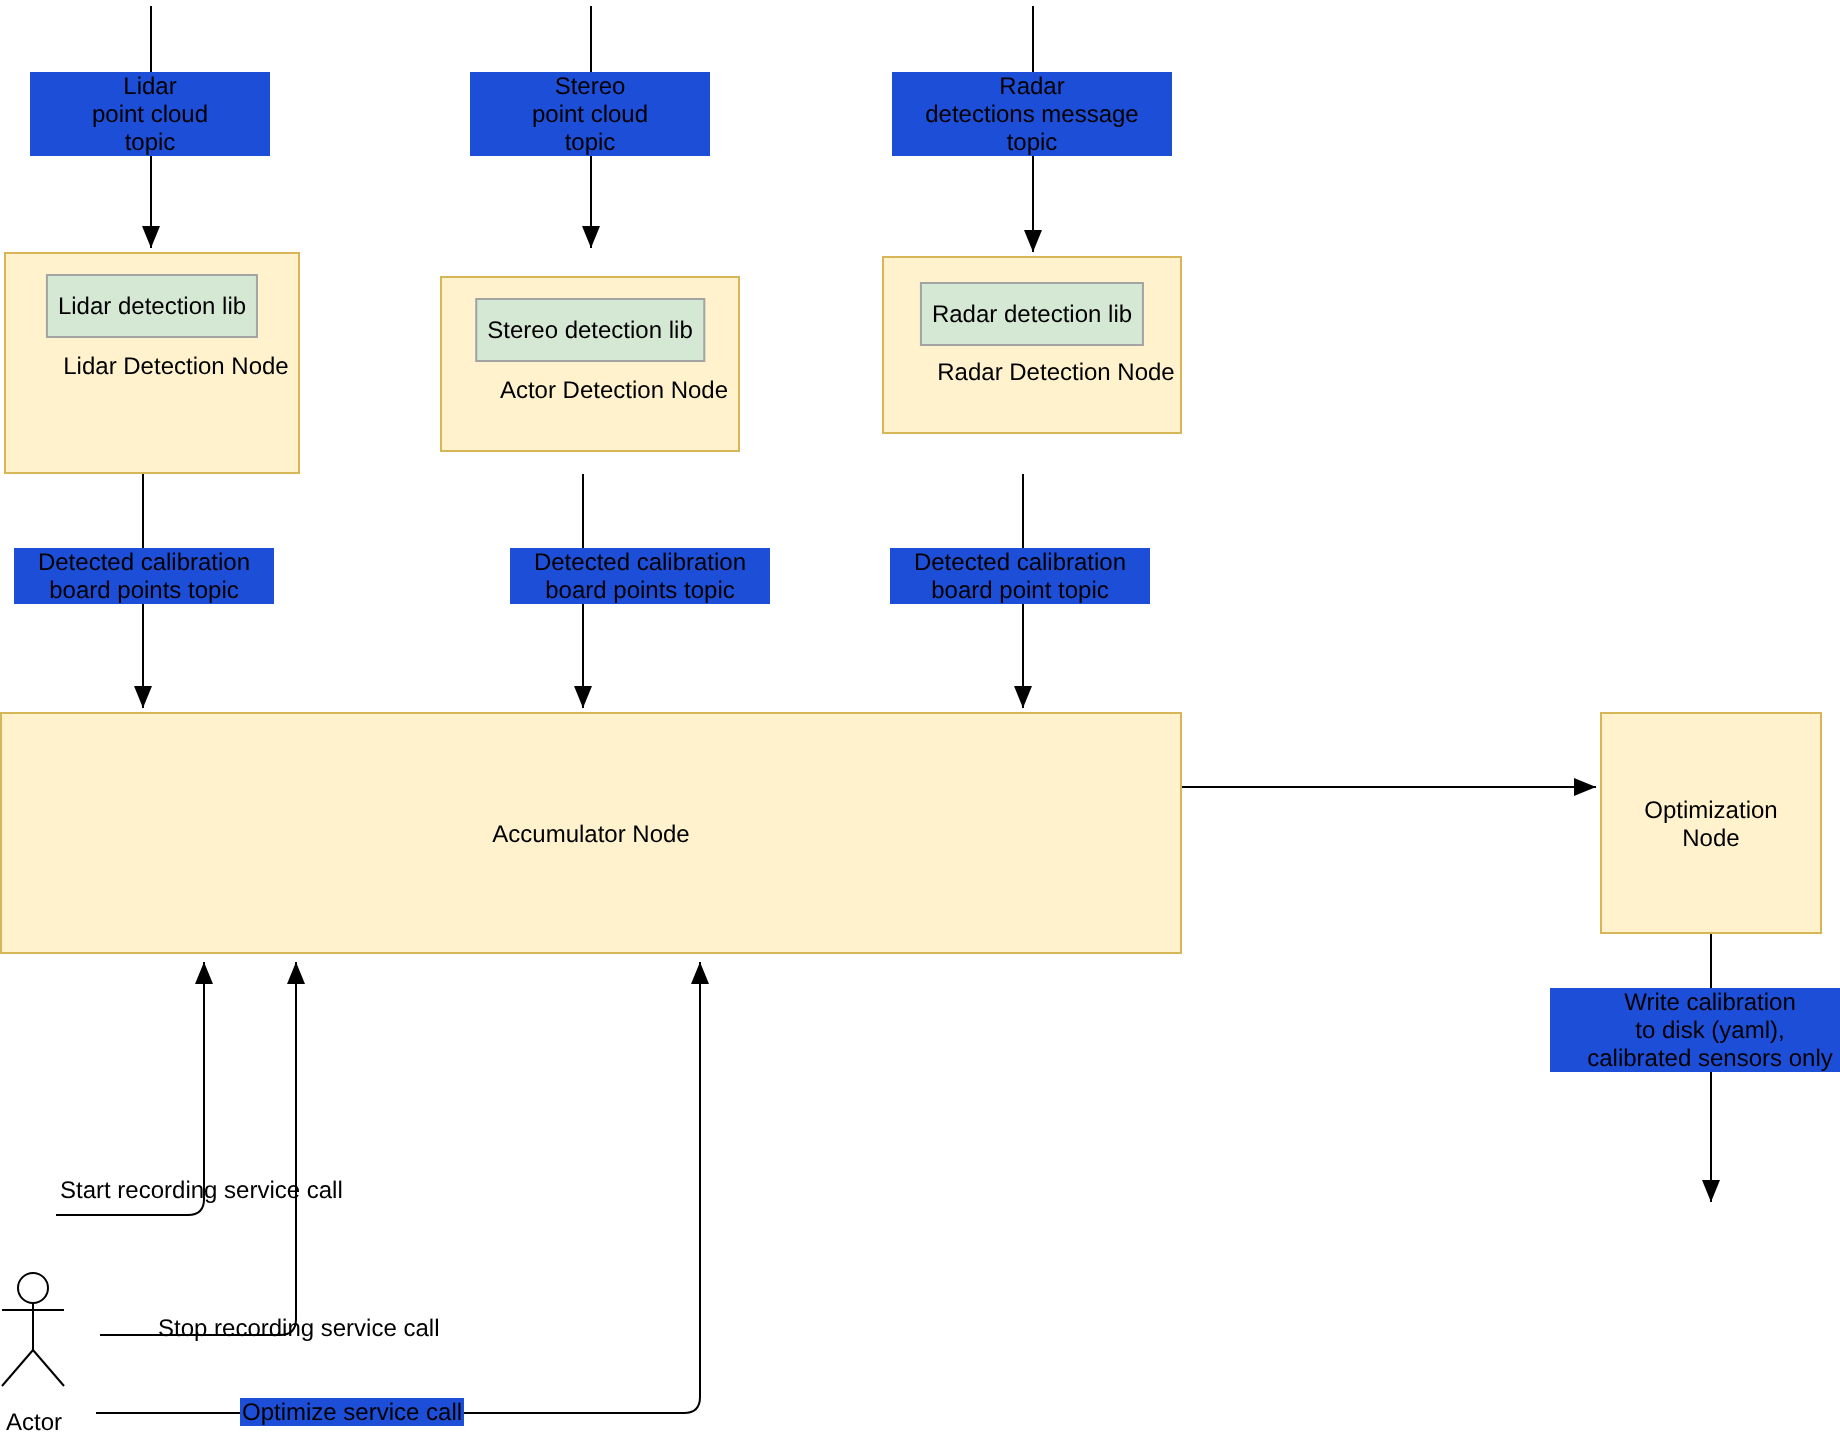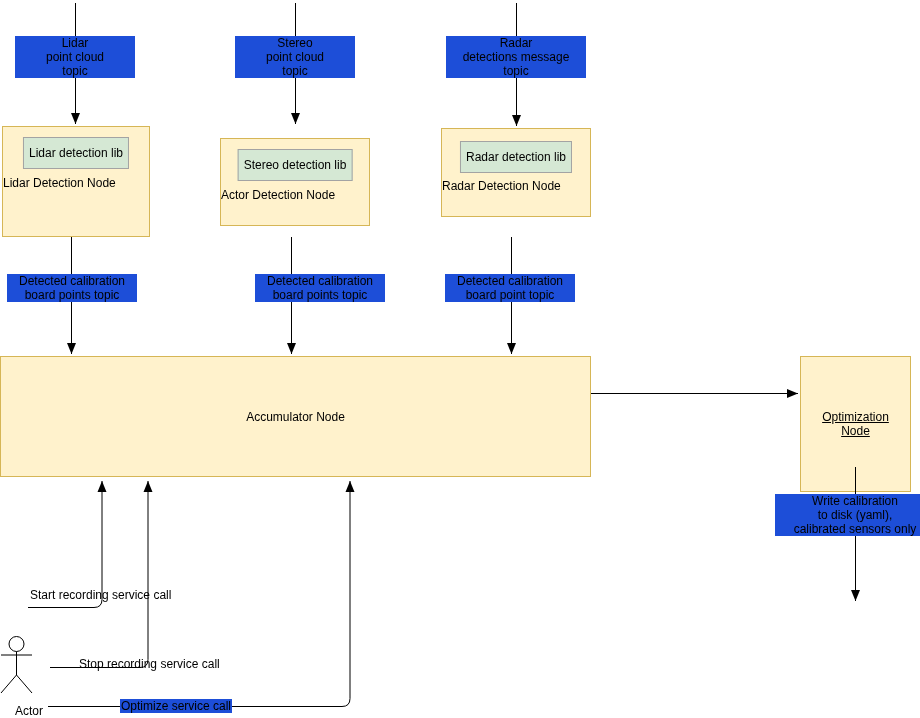--- a/index.html
+++ b/index.html
@@ -15,21 +15,21 @@
     position:absolute;
     background:#FFF2CC;
     border:1px solid #D6B656;
   }
   .lib {
     position:absolute; left:50%; transform:translateX(-50%);
     background:#D5E8D4; border:1px solid #a3a3a3;
     padding:8px 5px; white-space:nowrap; text-align:center;
   }
   .node-title {
-    position:absolute; left:0; width:100%; 
+    position:absolute; left:12px; width:100%; text-align:center;
   }
   .node-center {
     display:flex; align-items:center; justify-content:center;
     text-align:center; white-space:pre-line;
   }
   .lbl {
     position:absolute; text-align:center; white-space:pre-line;
   }
   .lbl.bg { background:#1d4ed8; padding:0 1px; }
   .lbl.nowrap { white-space:nowrap; }
@@ -55,21 +55,21 @@
 
   <div class="node" style="left:441px; top:128px; width:150px; height:89px;">
     <div class="lib" style="top:12px;">
       <span>Radar detection lib</span>
     </div>
     <div class="node-title" style="top:50px;">Radar Detection Node</div>
   </div>
 
   <div class="node node-center" style="left:0px; top:356px; width:591px; height:121px;">Accumulator Node</div>
 
-  <div class="node node-center" style="left:800px; top:356px; width:111px; height:136px;text-decoration:underline;">Optimization
+  <div class="node node-center" style="left:800px; top:356px; width:111px; height:111px;">Optimization
 Node</div>
 
   <svg class="wires" viewBox="0 0 920 718" xmlns="http://www.w3.org/2000/svg">
     <defs>
       <marker id="arr" viewBox="0 0 13 12" refX="12" refY="6" markerWidth="13" markerHeight="12" orient="auto-start-reverse">
         <path d="M1,1.5 L12,6 L1,10.5 Z" fill="#000"></path>
       </marker>
     </defs>
     <g stroke="#000" stroke-width="1" fill="none">
 
@@ -118,15 +118,15 @@
 
 
   <div class="lbl bg" style="left:775px; top:494px; width:160px;">Write calibration
 to disk (yaml),
 calibrated sensors only</div>
 
   <div class="lbl nowrap" style="left:30px; top:588px;">Start recording service call</div>
   <div class="lbl nowrap" style="left:79px; top:641px;margin-top:16px;">Stop recording service call</div>
   <div class="lbl bg nowrap" style="left:120px; top:699px;">Optimize service call</div>
 
-  <div class="lbl" style="left:12px; top:704px; width:34px;">Actor</div>
+  <div class="lbl" style="left:0px; top:704px; width:34px;">Actor</div>
 
 </div>
 
 </body></html>

